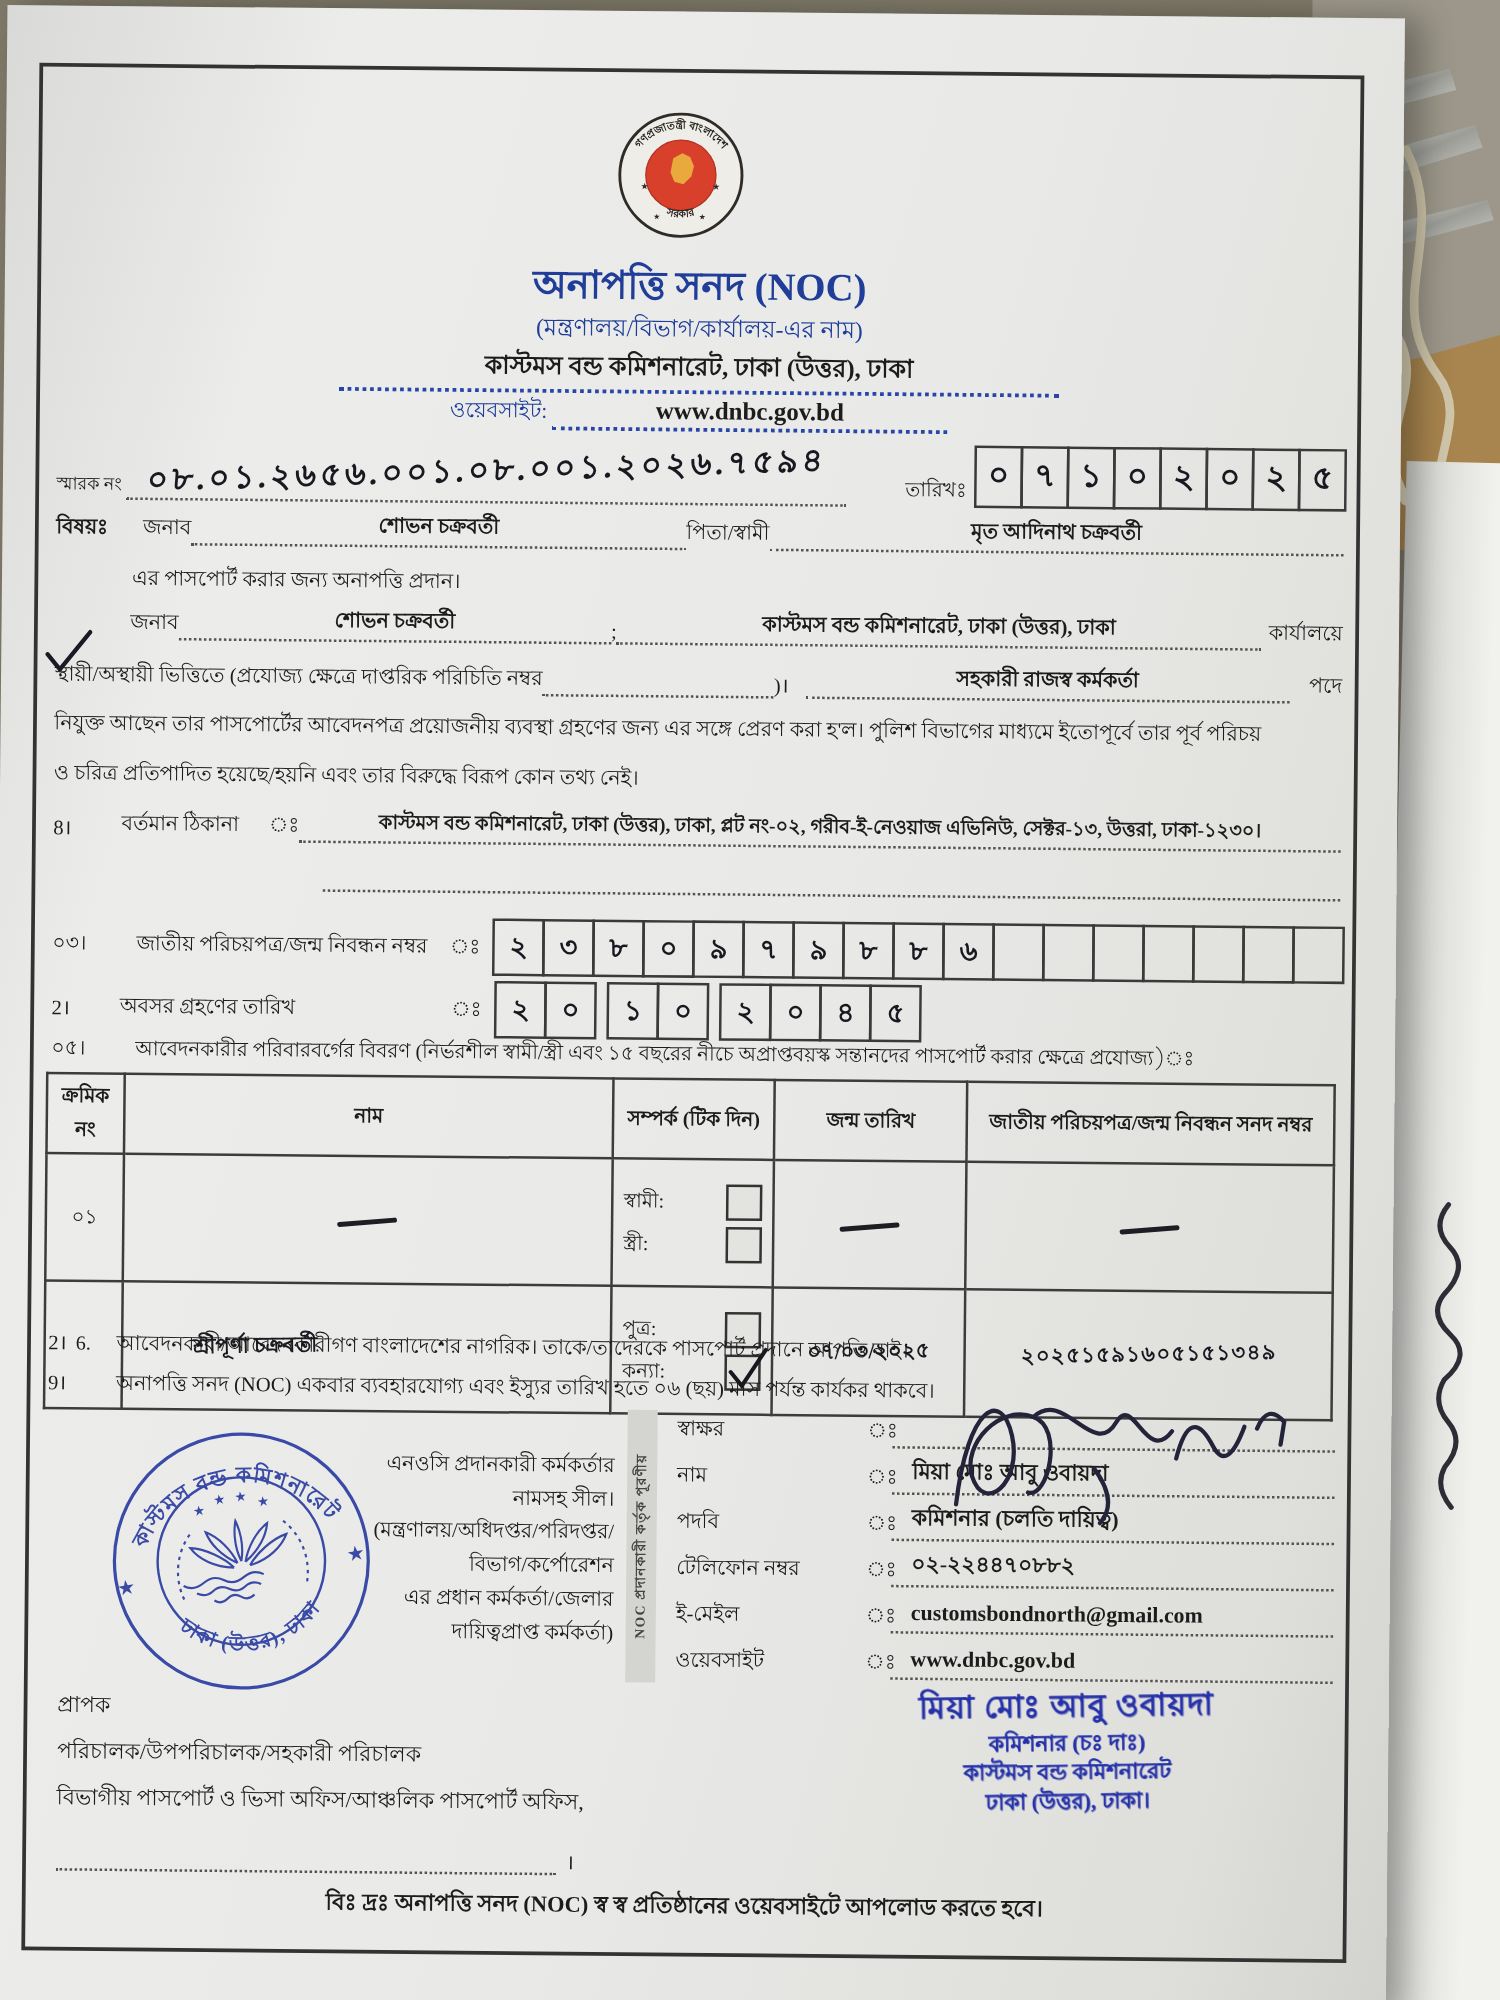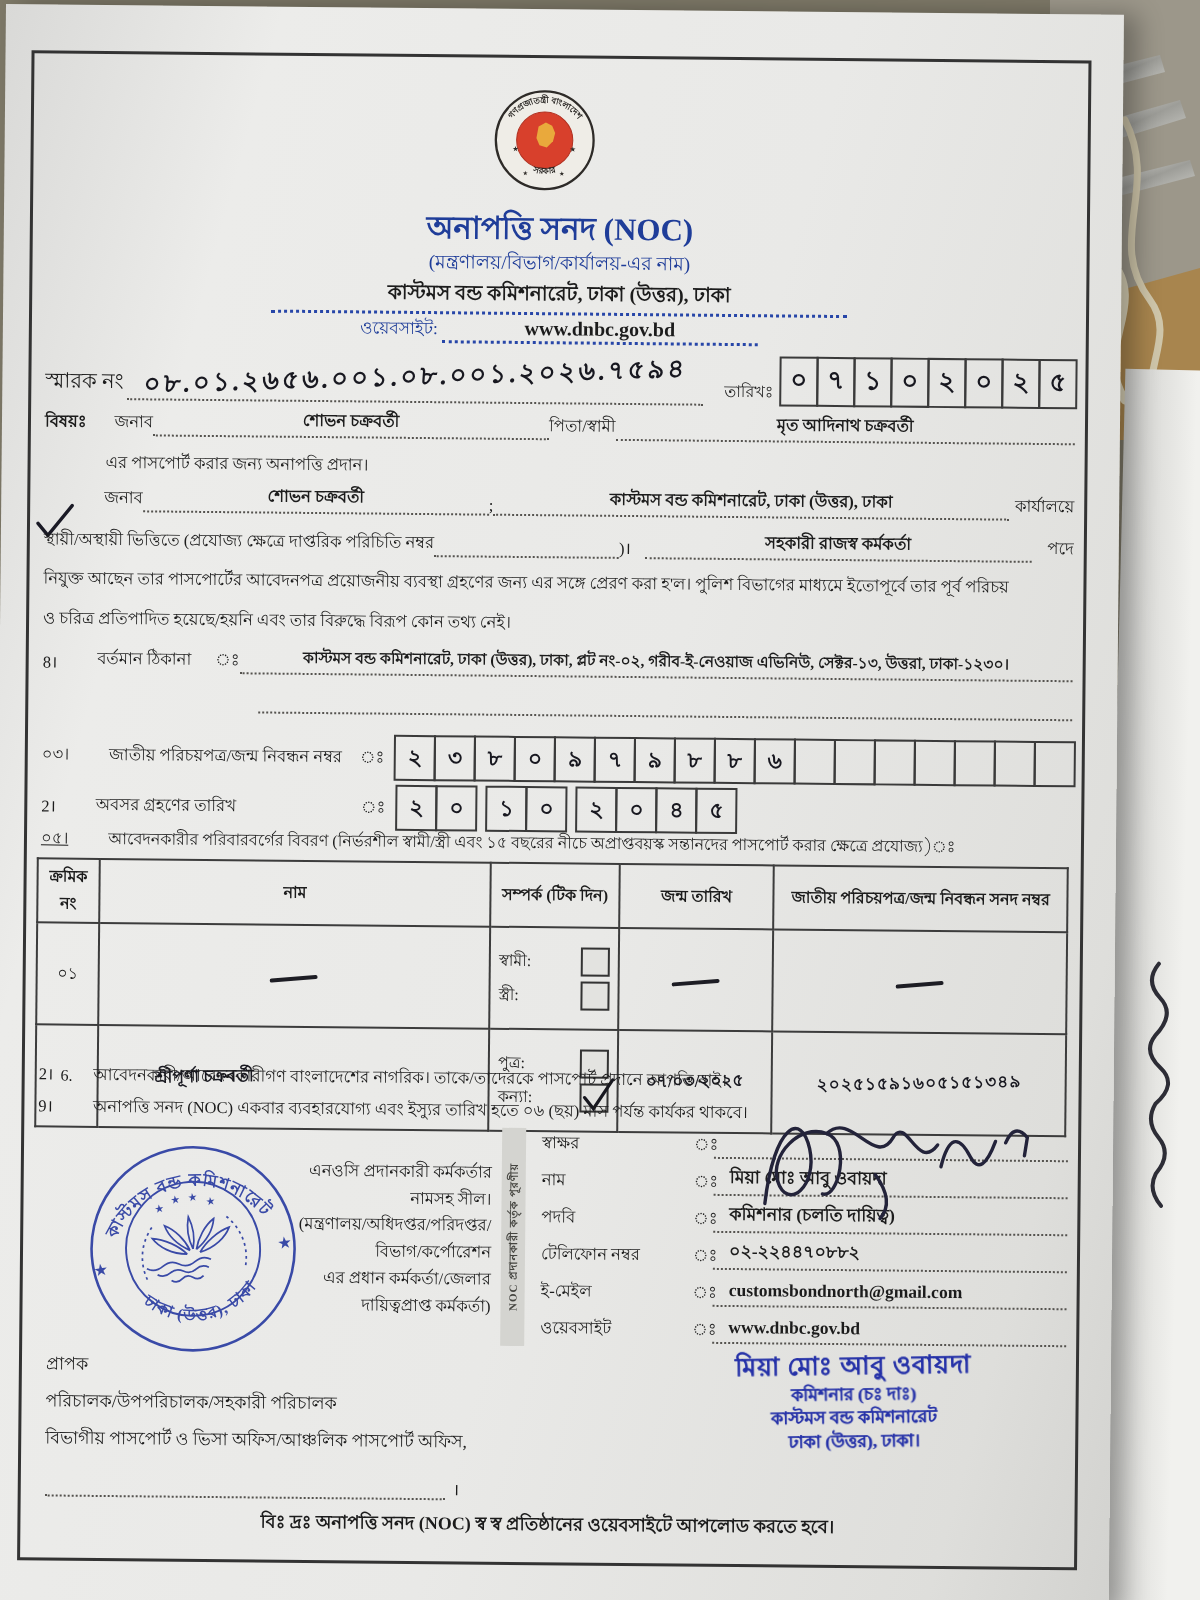--- a/index.html
+++ b/index.html
@@ -124,21 +124,21 @@
         <div class="abs center blue" style="left:0;right:0;top:190px;font-size:19px;">(মন্ত্রণালয়/বিভাগ/কার্যালয়-এর নাম)</div>
         <div class="abs center" style="left:0;right:0;top:220px;">
           <span class="fill bluedots b" style="font-size:20px;min-width:560px;">কাস্টমস বন্ড কমিশনারেট, ঢাকা (উত্তর), ঢাকা</span>
         </div>
         <div class="abs center" style="left:0;right:0;top:258px;">
           <span class="blue" style="font-size:17px;">ওয়েবসাইট:</span>
           <span class="fill bluedots b" style="font-size:20px;min-width:300px;">www.dnbc.gov.bd</span>
         </div>
 
         <div class="abs" style="left:14px;top:296px;right:8px;display:flex;align-items:flex-end;">
-          <span style="flex:0 0 auto;font-size:21px;">স্মারক নং</span>
+          <span style="flex:0 0 auto;font-size:14px;">স্মারক নং</span>
           <span class="fill" style="flex:0 0 auto;width:560px;margin-left:4px;">
             <span class="hw hw-big">০৮.০১.২৬৫৬.০০১.০৮.০০১.২০২৬.৭৫৯৪</span>
           </span>
           <span style="flex:1;"></span>
           <span style="flex:0 0 auto;font-size:16px;margin-right:6px;">তারিখঃ</span>
           <span class="boxrow">
               <span class="box dbox">
                 <span class="hw">০</span>
               </span>
               <span class="box dbox">
@@ -275,21 +275,21 @@
               <span class="box">
                 <span class="hw">৪</span>
               </span>
               <span class="box">
                 <span class="hw">৫</span>
               </span>
             </span>
         </div>
 
         <div class="abs" style="left:14px;top:772px;right:8px;display:flex;">
-          <span style="flex:0 0 auto;text-decoration:underline;">০৫।</span>
+          <span style="flex:0 0 auto;">০৫।</span>
           <span style="margin-left:40px;font-size:16px;">আবেদনকারীর পরিবারবর্গের বিবরণ (নির্ভরশীল স্বামী/স্ত্রী এবং ১৫ বছরের নীচে অপ্রাপ্তবয়স্ক সন্তানদের পাসপোর্ট করার ক্ষেত্রে প্রযোজ্য)ঃ</span>
         </div>
         <div class="abs" style="left:10px;top:804px;right:12px;">
           <table class="fam">
             <colgroup>
                 <col style="width:6%">
                 <col style="width:38%">
                 <col style="width:12.5%">
                 <col style="width:15%">
                 <col style="width:28.5%">

